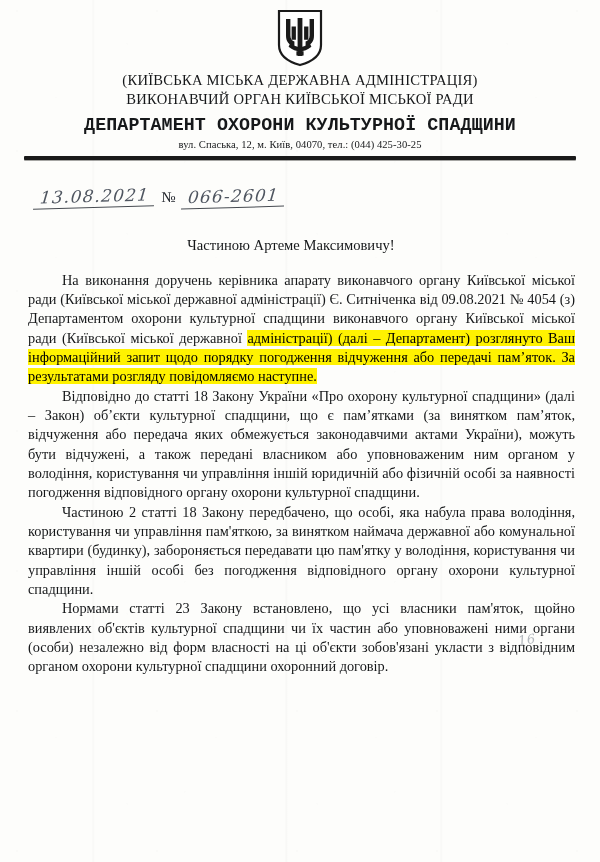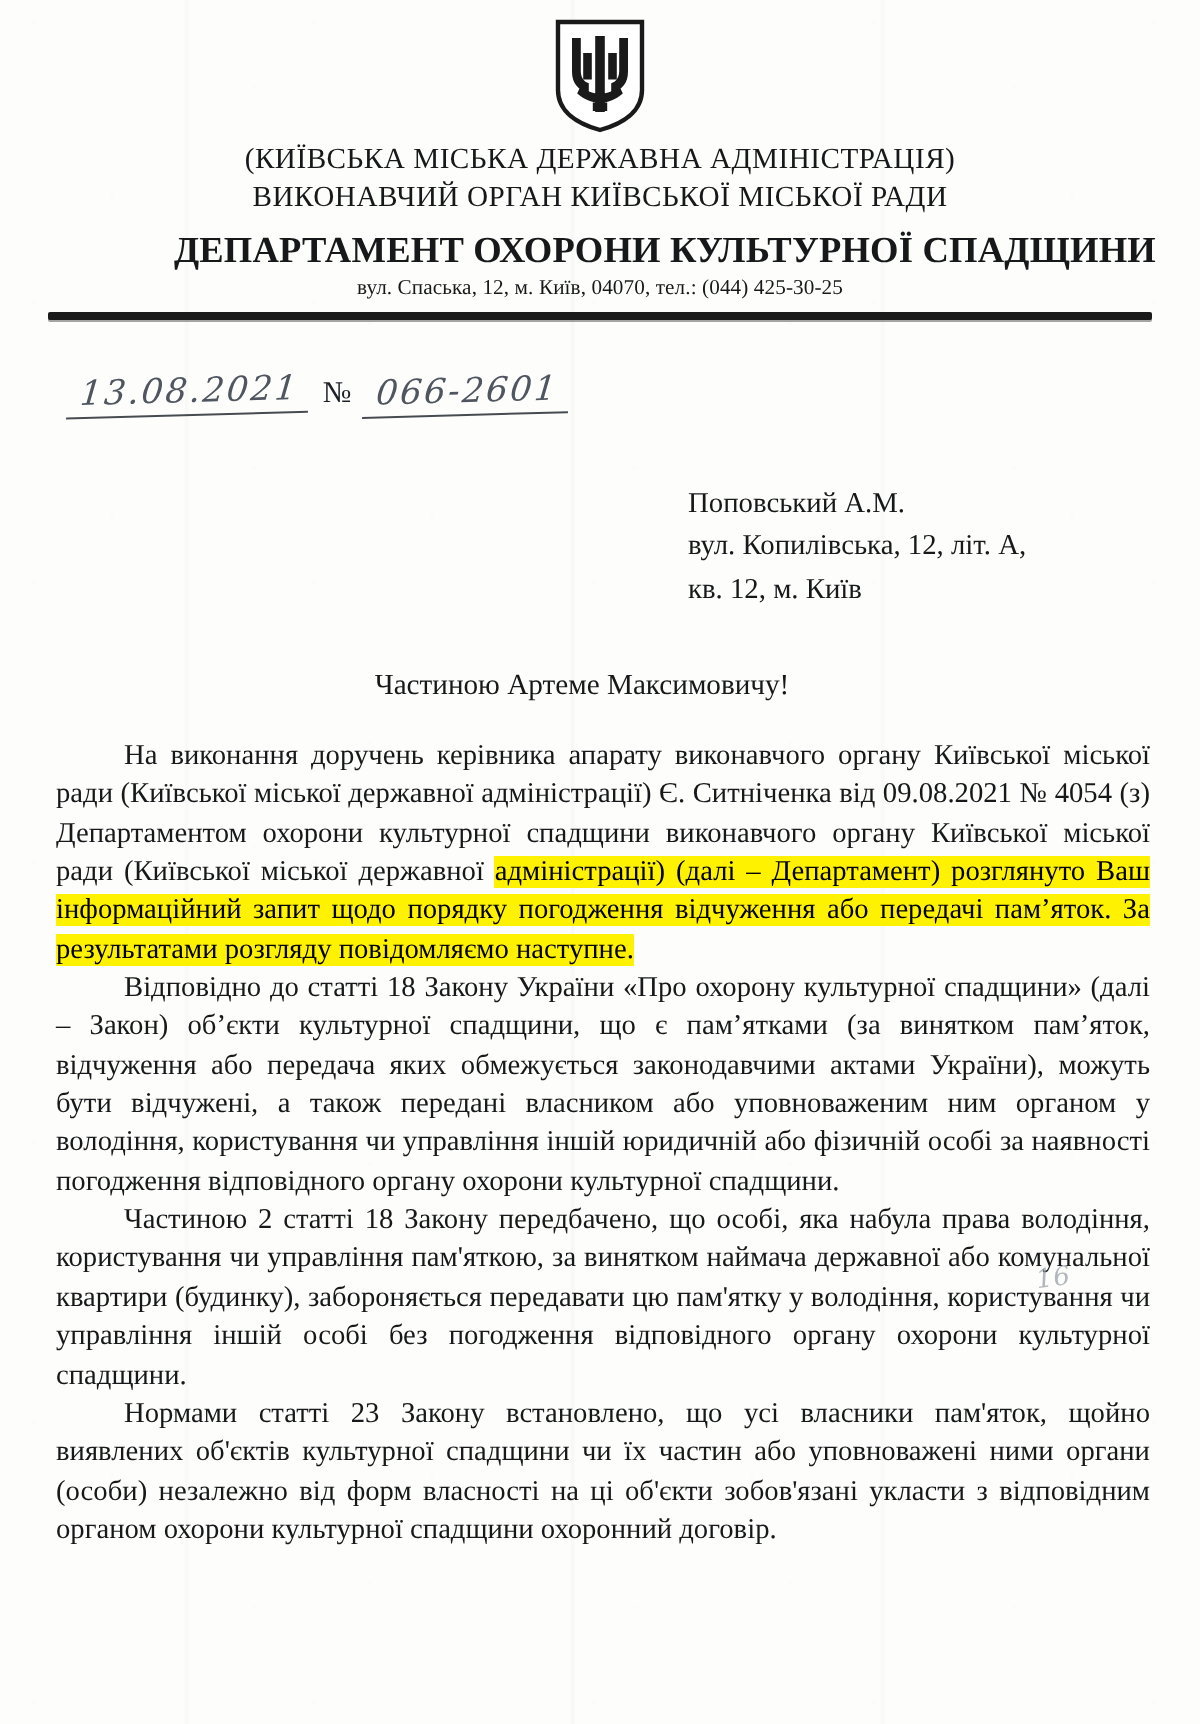--- a/index.html
+++ b/index.html
@@ -59,27 +59,28 @@
   .emblem { display: inline-block; }
 
   .org-line {
     text-align: center;
     font-size: 14.6px;
     letter-spacing: .25px;
     line-height: 19px;
     white-space: nowrap;
   }
   .dept-line {
-    text-align: right;
+    text-align: center;
     font-weight: bold;
     font-size: 18.3px;
     letter-spacing: .1px;
     line-height: 26px;
     margin-top: 3px;
     white-space: nowrap;
+    font-family: Liberation Mono, monospace;
   }
   .contact-line {
     text-align: center;
     font-size: 10.6px;
     line-height: 13.5px;
     letter-spacing: .05px;
   }
   .rule {
     margin: 4px 2px 0 2px;
     height: 4px;
@@ -194,25 +195,20 @@
   <div class="dept-line">ДЕПАРТАМЕНТ ОХОРОНИ КУЛЬТУРНОЇ СПАДЩИНИ</div>
   <div class="contact-line">вул. Спаська, 12, м. Київ, 04070, тел.: (044) 425-30-25</div>
   <div class="rule"></div>
 
   <div class="reg-row">
     <span class="hand hand-underline">13.08.2021</span>
     <span class="no-mark">№</span>
     <span class="hand hand-underline">066-2601</span>
   </div>
 
-  <div class="addressee">
-    <div>Поповський А.М.</div>
-    <div>вул. Копилівська, 12, літ. А,</div>
-    <div>кв. 12, м. Київ</div>
-  </div>
 
   <div class="greeting">Частиною Артеме Максимовичу!</div>
 
   <div class="body-block">
     <p class="para">На виконання доручень керівника апарату виконавчого органу Київської міської ради (Київської міської державної адміністрації) Є. Ситніченка від 09.08.2021 № 4054 (з) Департаментом охорони культурної спадщини виконавчого органу Київської міської ради (Київської міської державної <mark class="hl">адміністрації) (далі – Департамент) розглянуто Ваш інформаційний запит щодо порядку погодження відчуження або передачі пам’яток. За результатами розгляду повідомляємо наступне.</mark></p>
     <p class="para">Відповідно до статті 18 Закону України «Про охорону культурної спадщини» (далі – Закон) об’єкти культурної спадщини, що є пам’ятками (за винятком пам’яток, відчуження або передача яких обмежується законодавчими актами України), можуть бути відчужені, а також передані власником або уповноваженим ним органом у володіння, користування чи управління іншій юридичній або фізичній особі за наявності погодження відповідного органу охорони культурної спадщини.</p>
     <p class="para">Частиною 2 статті 18 Закону передбачено, що особі, яка набула права володіння, користування чи управління пам'яткою, за винятком наймача державної або комунальної квартири (будинку), забороняється передавати цю пам'ятку у володіння, користування чи управління іншій особі без погодження відповідного органу охорони культурної спадщини.</p>
     <p class="para">Нормами статті 23 Закону встановлено, що усі власники пам'яток, щойно виявлених об'єктів культурної спадщини чи їх частин або уповноважені ними органи (особи) незалежно від форм власності на ці об'єкти зобов'язані укласти з відповідним органом охорони культурної спадщини охоронний договір.</p>
   </div>
 

